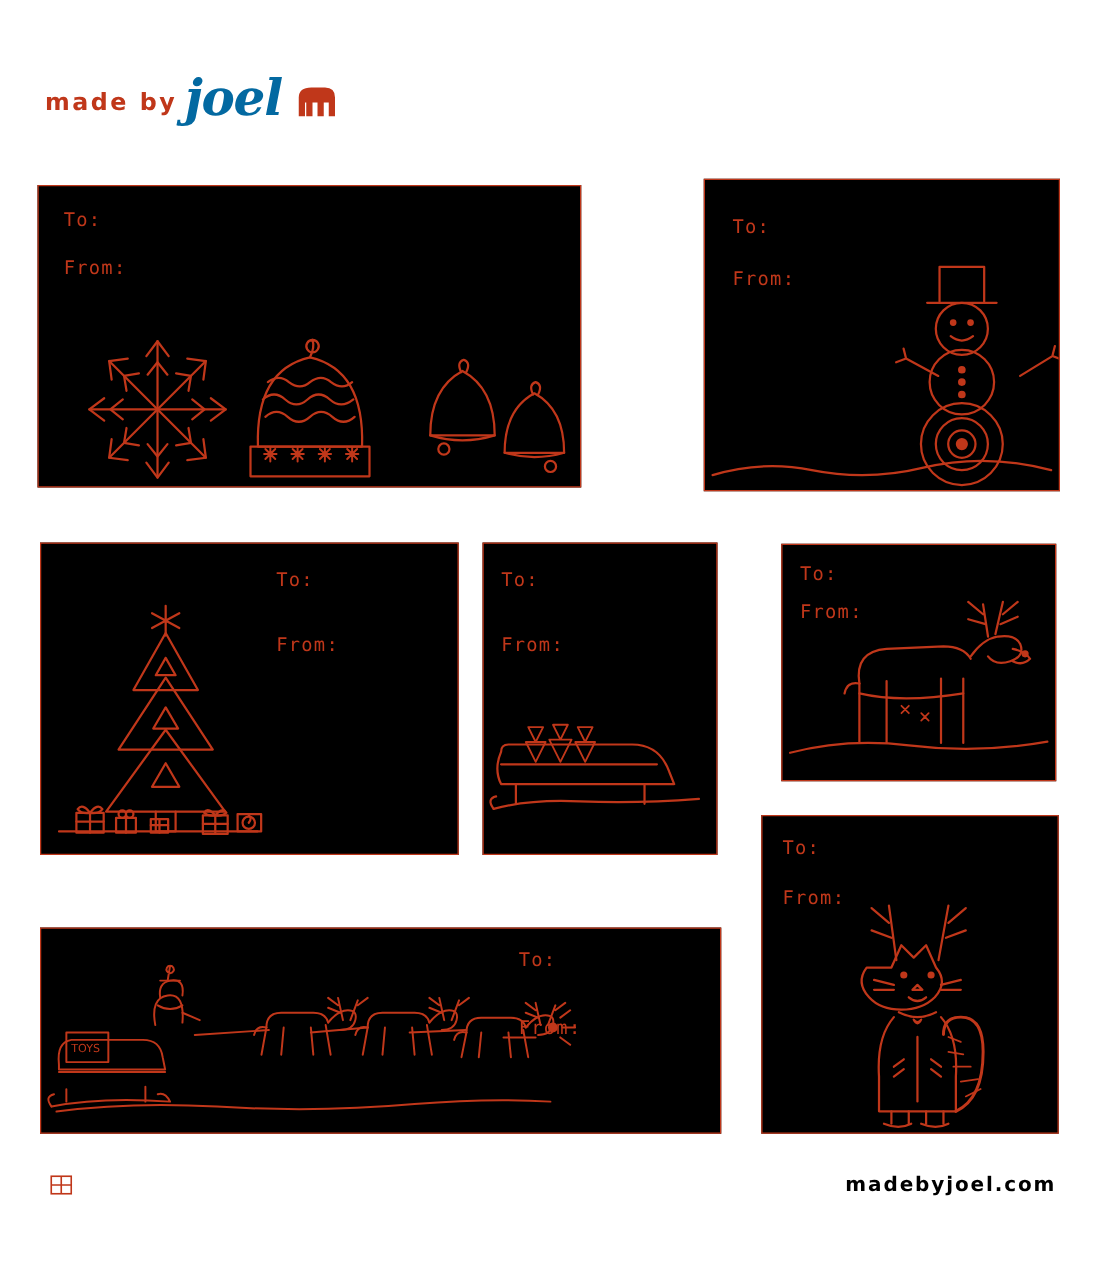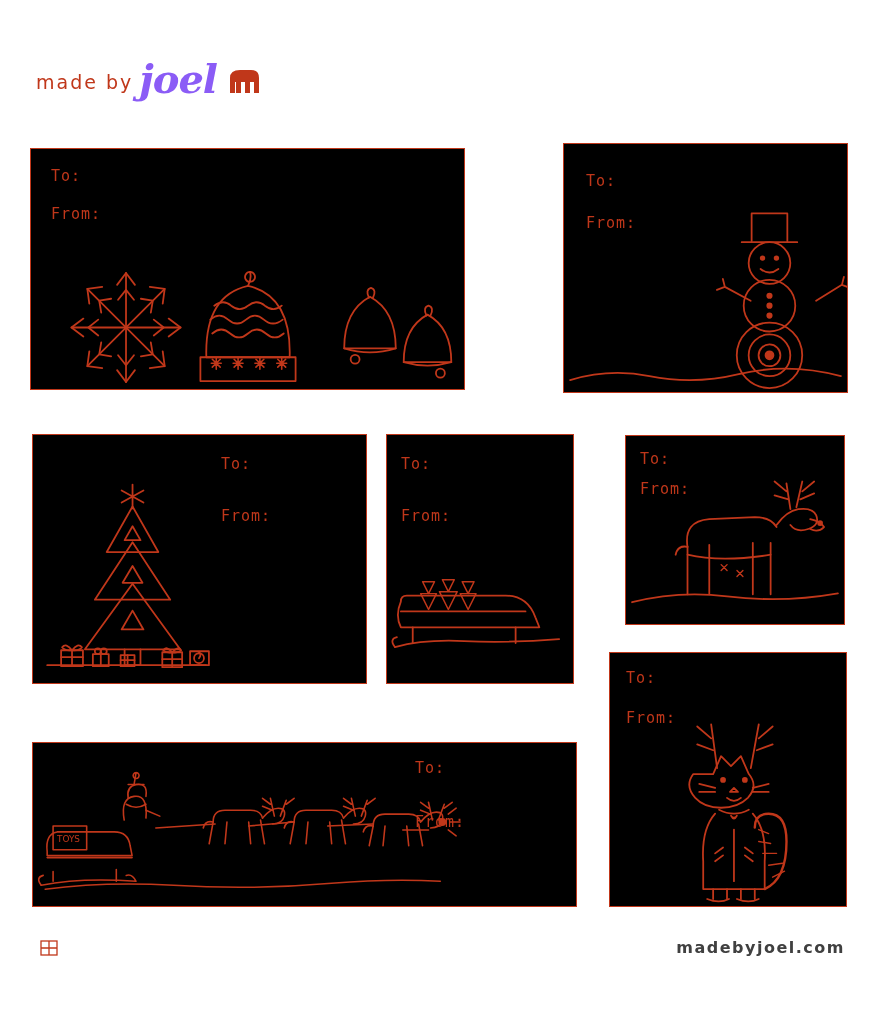--- a/index.html
+++ b/index.html
@@ -29,29 +29,29 @@
     align-items: flex-end;
     gap: 6px;
   }
   .brand-made {
     font-family: "DejaVu Sans", sans-serif;
     font-size: 19px;
     letter-spacing: 2px;
     color: #c0371a;
     line-height: 1;
     padding-bottom: 4px;
-    font-weight: 400;
+    font-weight: 700;
   }
   .brand-joel {
     font-family: "DejaVu Serif", serif;
     font-style: italic;
     font-size: 40px;
     font-weight: 700;
     letter-spacing: -1px;
-    color: #8b5cf6;
+    color: #0369a1;
     line-height: 0.85;
   }
   .brand-mark {
     width: 34px;
     height: 26px;
     margin-left: 4px;
     margin-bottom: 2px;
   }
 
   
@@ -85,21 +85,21 @@
     width: 18px;
     height: 20px;
   }
   .footer-url {
     position: absolute;
     right: 40px;
     top: 938px;
     font-family: "DejaVu Sans", sans-serif;
     font-size: 16px;
     letter-spacing: 1.5px;
-    color: #404040;
+    color: #000000;
     font-weight: 600;
   }
 </style>
 </head>
 <body>
 
 <div class="sheet">
 
   <div class="brand">
     <span class="brand-made">made by</span>

